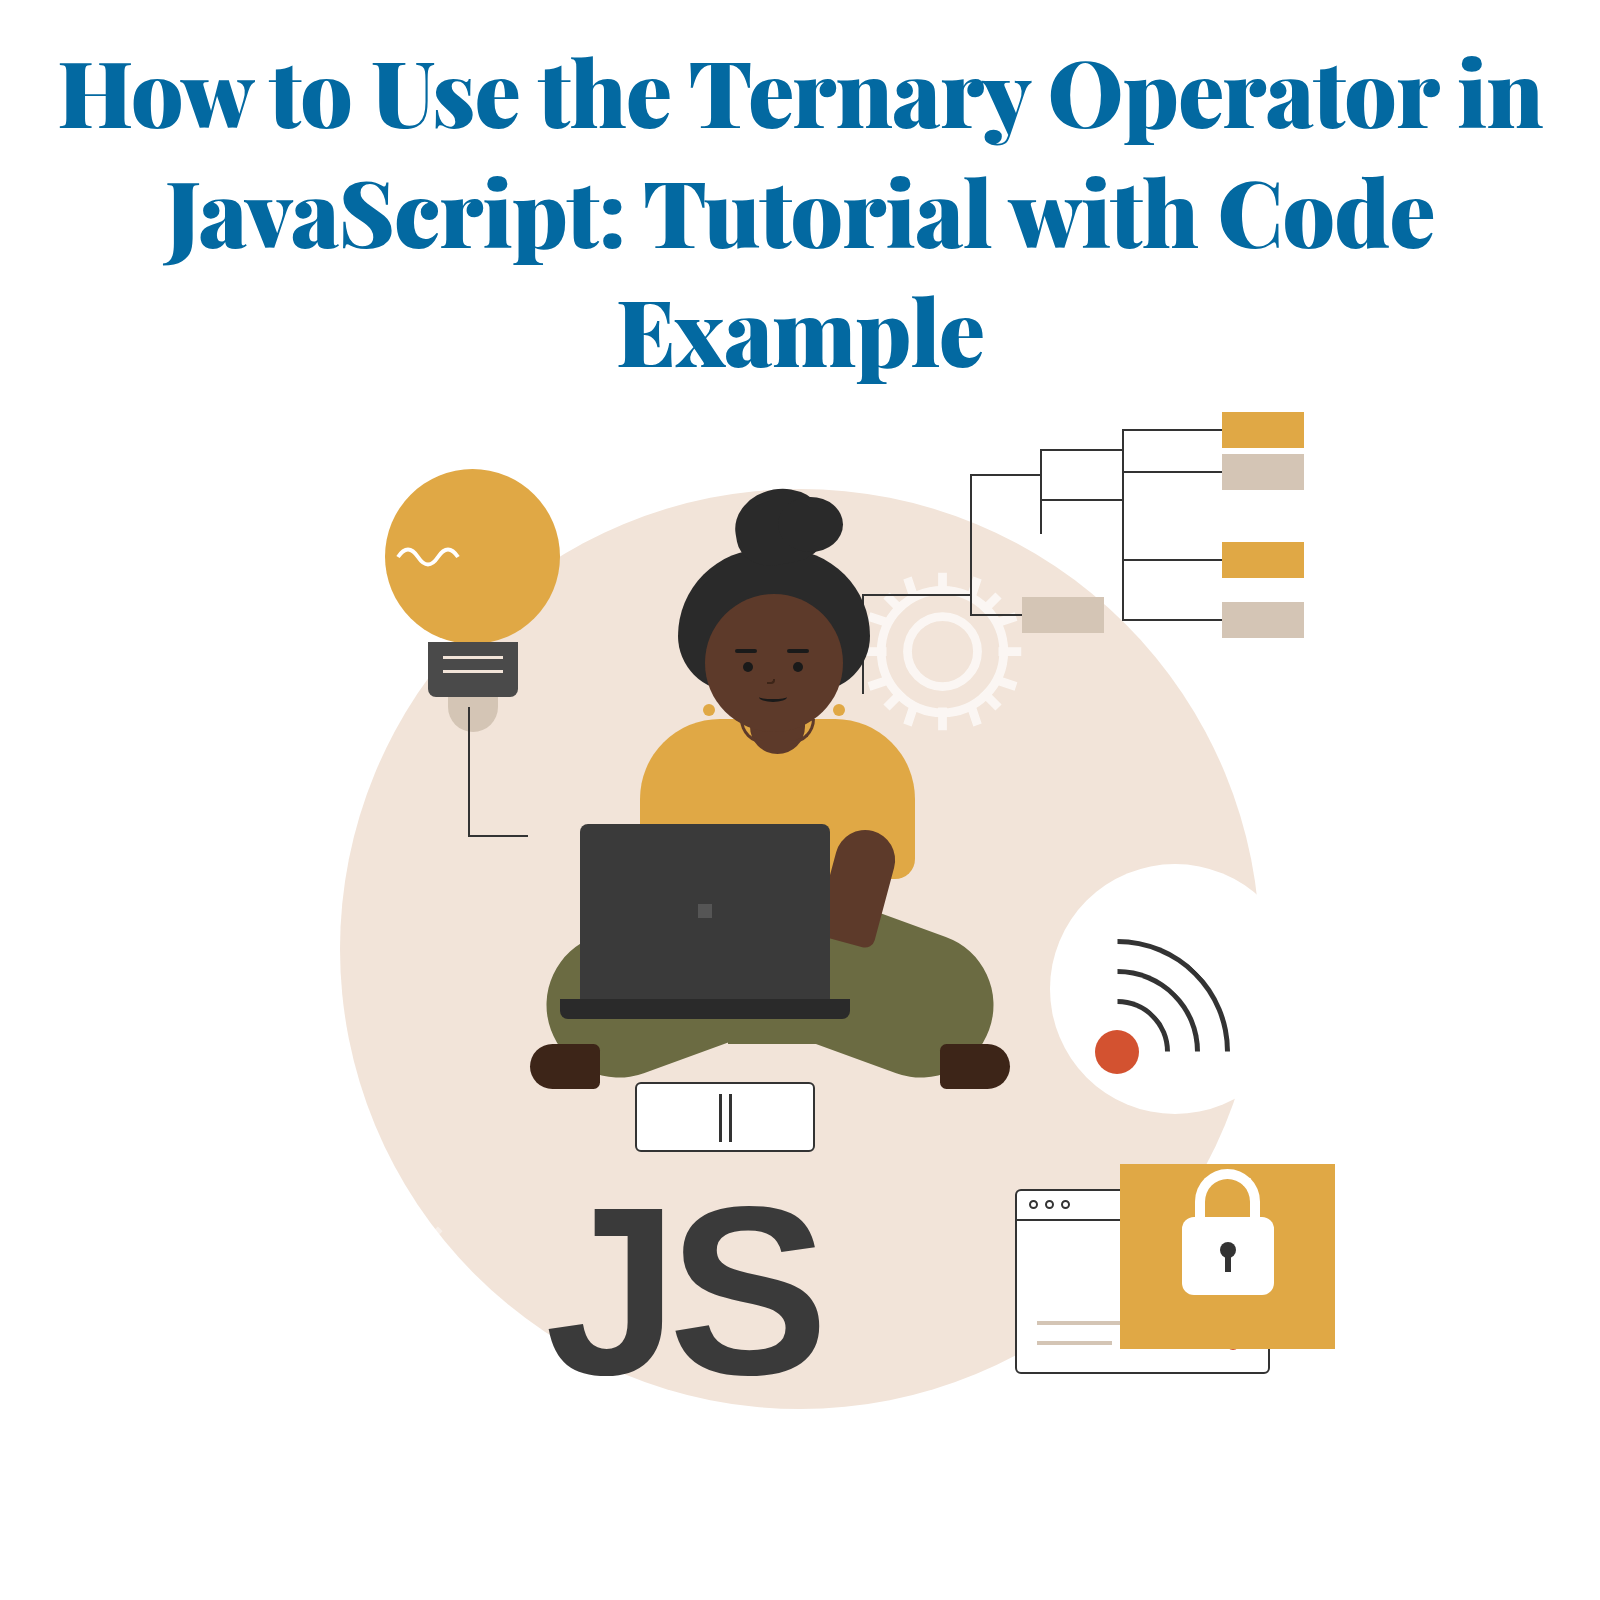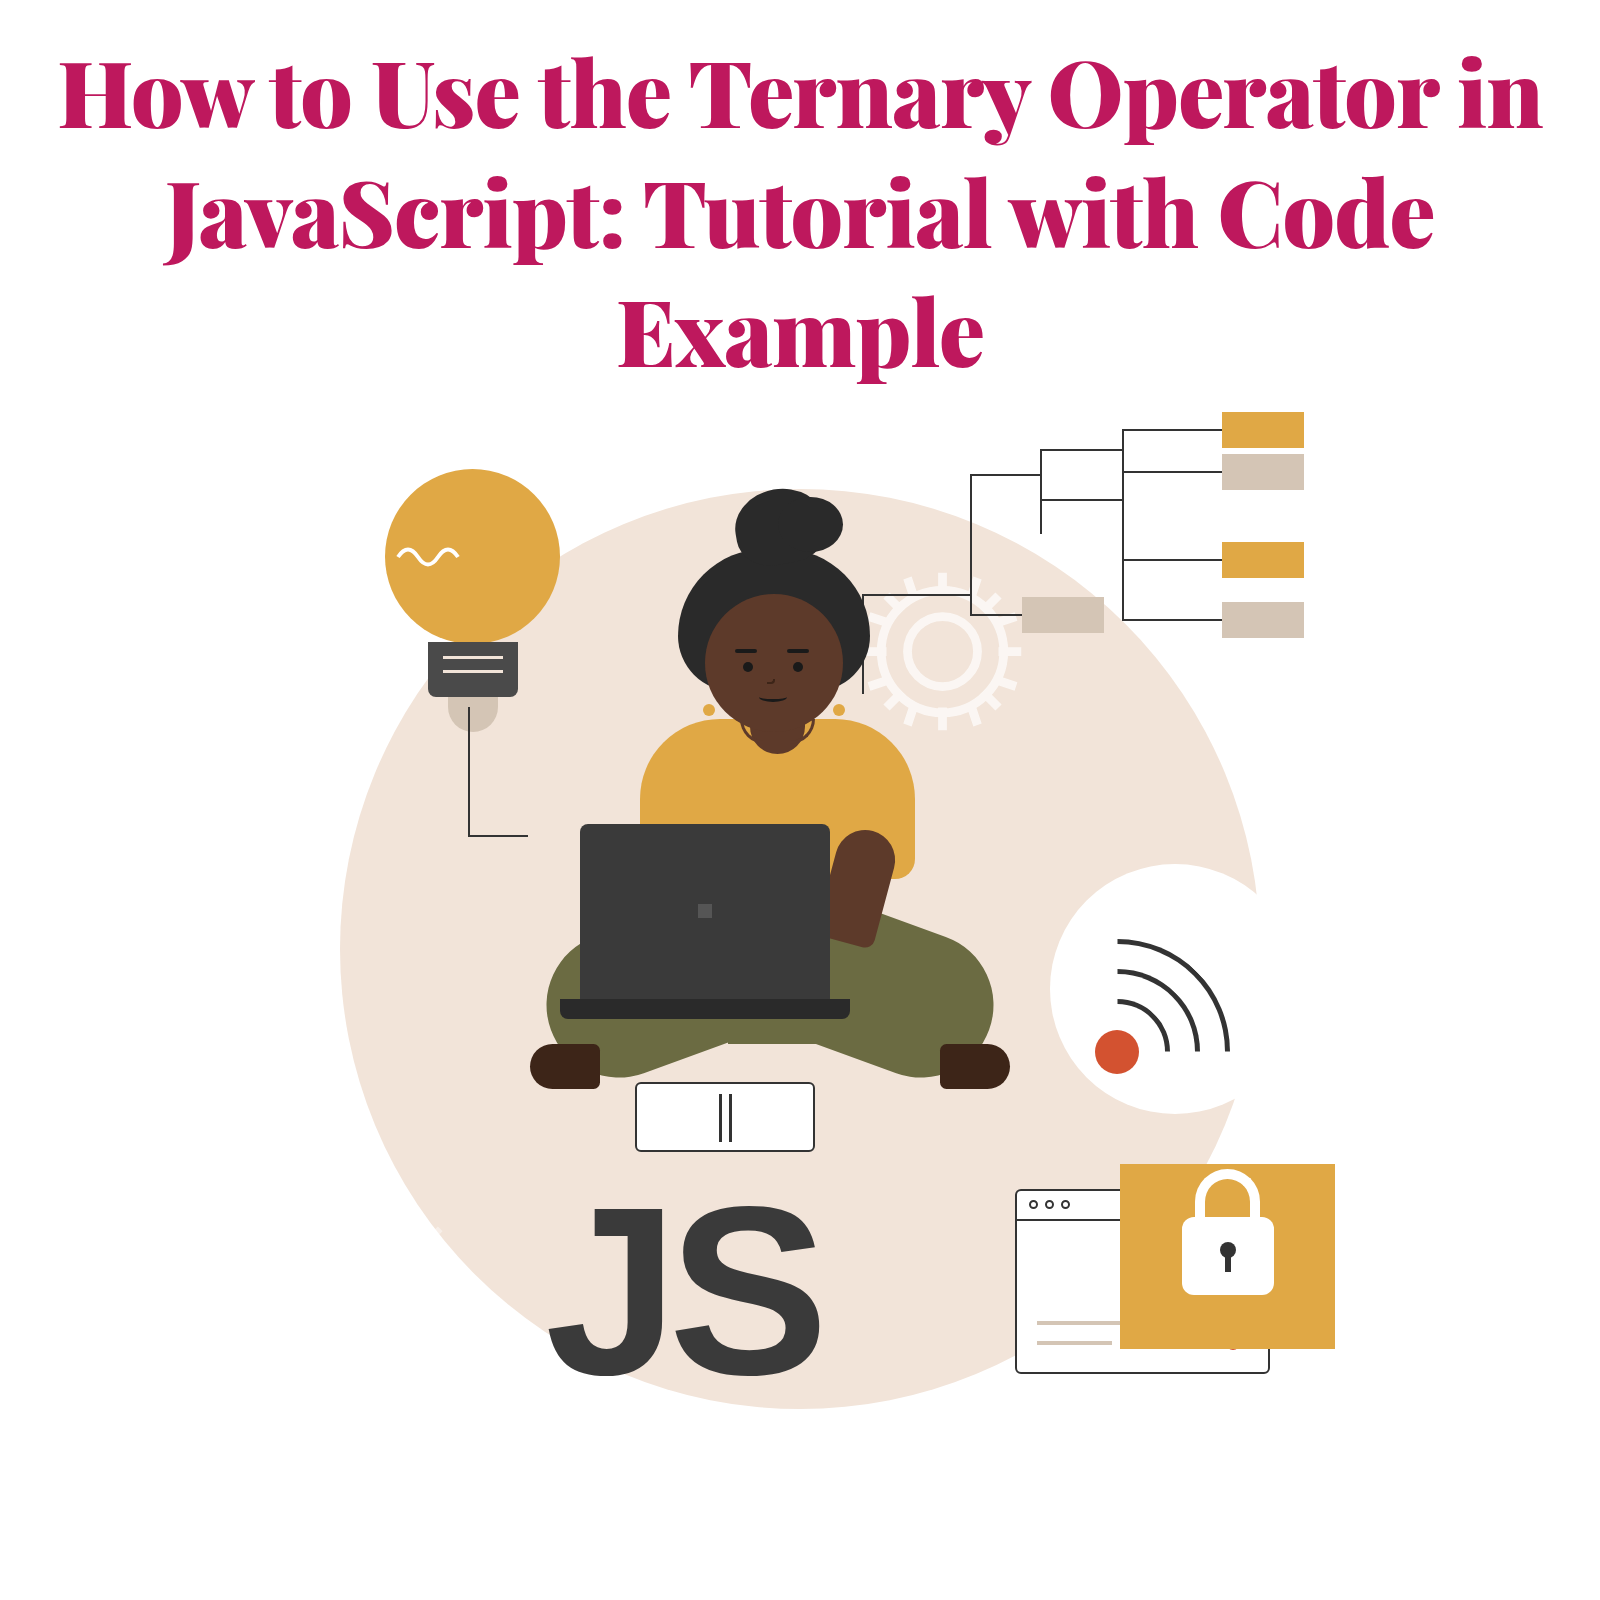--- a/index.html
+++ b/index.html
@@ -20,21 +20,21 @@
       width: 100%;
       height: 100%;
       display: flex;
       flex-direction: column;
       align-items: center;
     }
     
     .title {
       font-size: 92px;
       font-weight: 900;
-      color: #be185d;
+      color: #0369a1;
       text-align: center;
       line-height: 1.3;
       padding: 30px 40px 20px;
       letter-spacing: -1px;
       font-family: 'Playfair Display', Georgia, serif;
     }
     
     .illustration {
       width: 1100px;
       height: 1000px;

